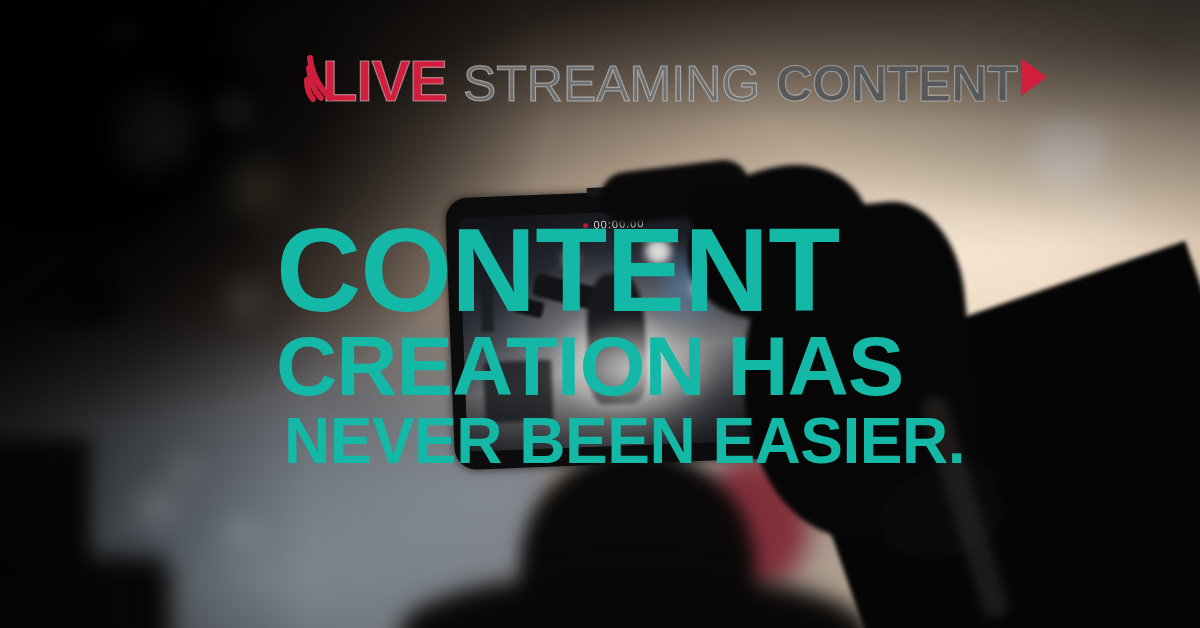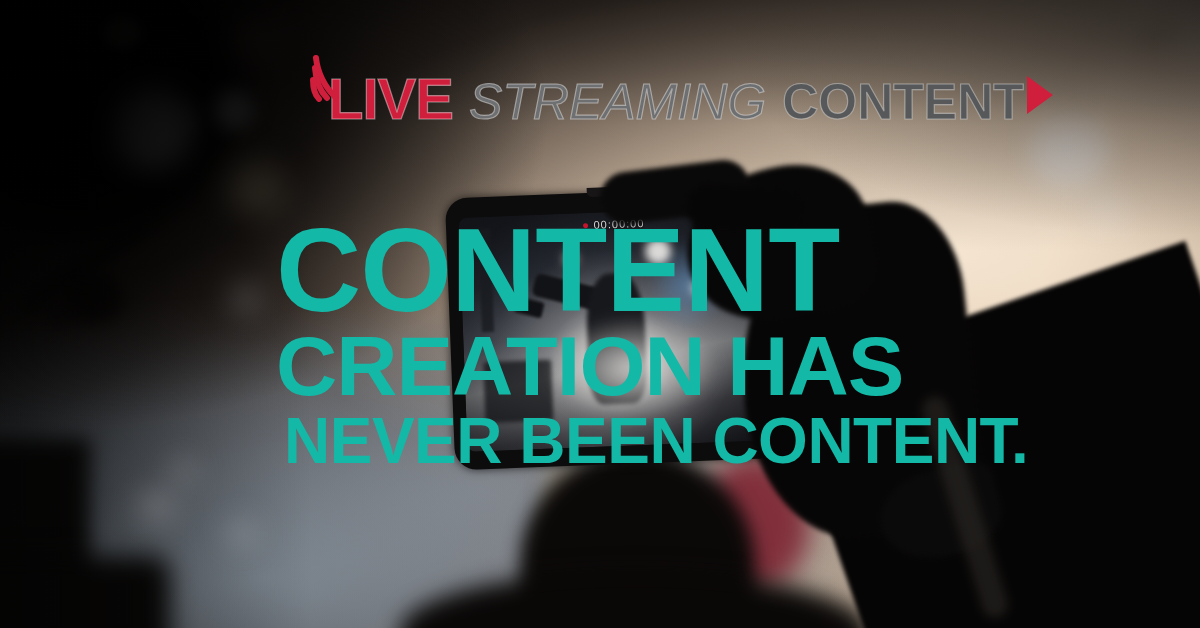--- a/index.html
+++ b/index.html
@@ -308,23 +308,23 @@
     color: #d9d6d2;
     font-size: 11px;
     letter-spacing: 1px;
     font-family: "Liberation Sans", sans-serif;
     text-shadow: 0 1px 2px rgba(0,0,0,0.9);
   }
 
   
   .logo {
     position: absolute;
-    left: 296px; top: 52px;
+    left: 290px; top: 52px;
     display: flex;
-    align-items: flex-end;
+    align-items: flex-start;
     height: 76px;
     z-index: 40;
   }
   .logo-wave {
     position: absolute;
     left: 0; top: 0;
     width: 46px; height: 50px;
   }
   .logo-text {
     display: flex;
@@ -341,21 +341,20 @@
     line-height: 1;
   }
   .logo-streaming {
     font-size: 50px;
     font-weight: normal;
     letter-spacing: 0px;
     color: #6e6f71;
     -webkit-text-stroke: 1.1px rgba(232,232,232,0.5);
     line-height: 1;
     margin-left: 16px;
-    font-style: italic;
   }
   .logo-master {
     font-size: 50px;
     font-weight: bold;
     letter-spacing: 0px;
     color: #56585a;
     -webkit-text-stroke: 1.1px rgba(228,228,228,0.45);
     line-height: 1;
     margin-left: 16px;
   }
@@ -484,16 +483,16 @@
       <span class="logo-live">LIVE</span>
       <span class="logo-streaming">STREAMING</span>
       <span class="logo-master">CONTENT</span>
       <span class="logo-arrow"></span>
     </div>
   </div>
 
   <div class="headline">
     <span class="hl-line hl1">CONTENT</span>
     <span class="hl-line hl2">CREATION HAS</span>
-    <span class="hl-line hl3">NEVER BEEN CONTENT.</span>
+    <span class="hl-line hl3">NEVER BEEN EASIER.</span>
   </div>
 
 </div>
 
 </body></html>

